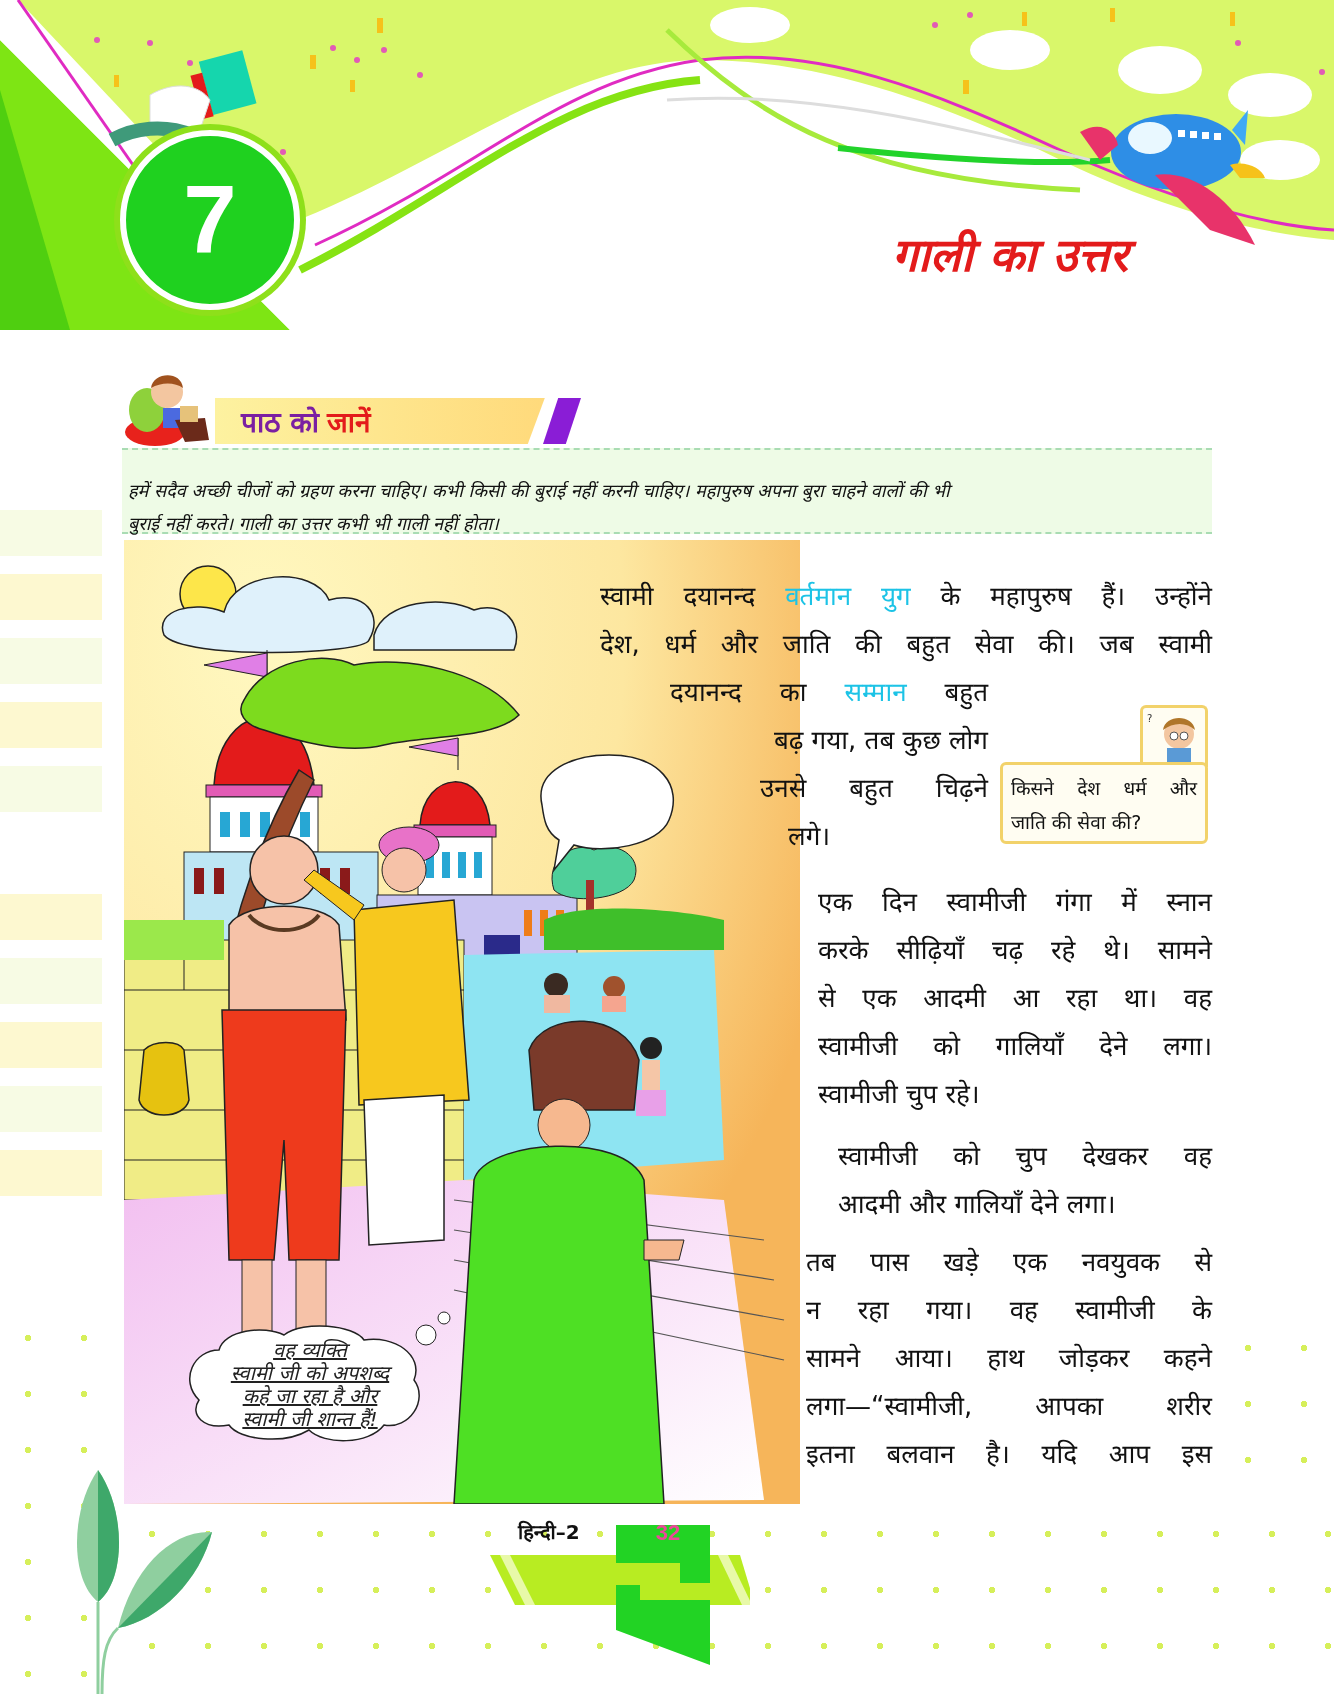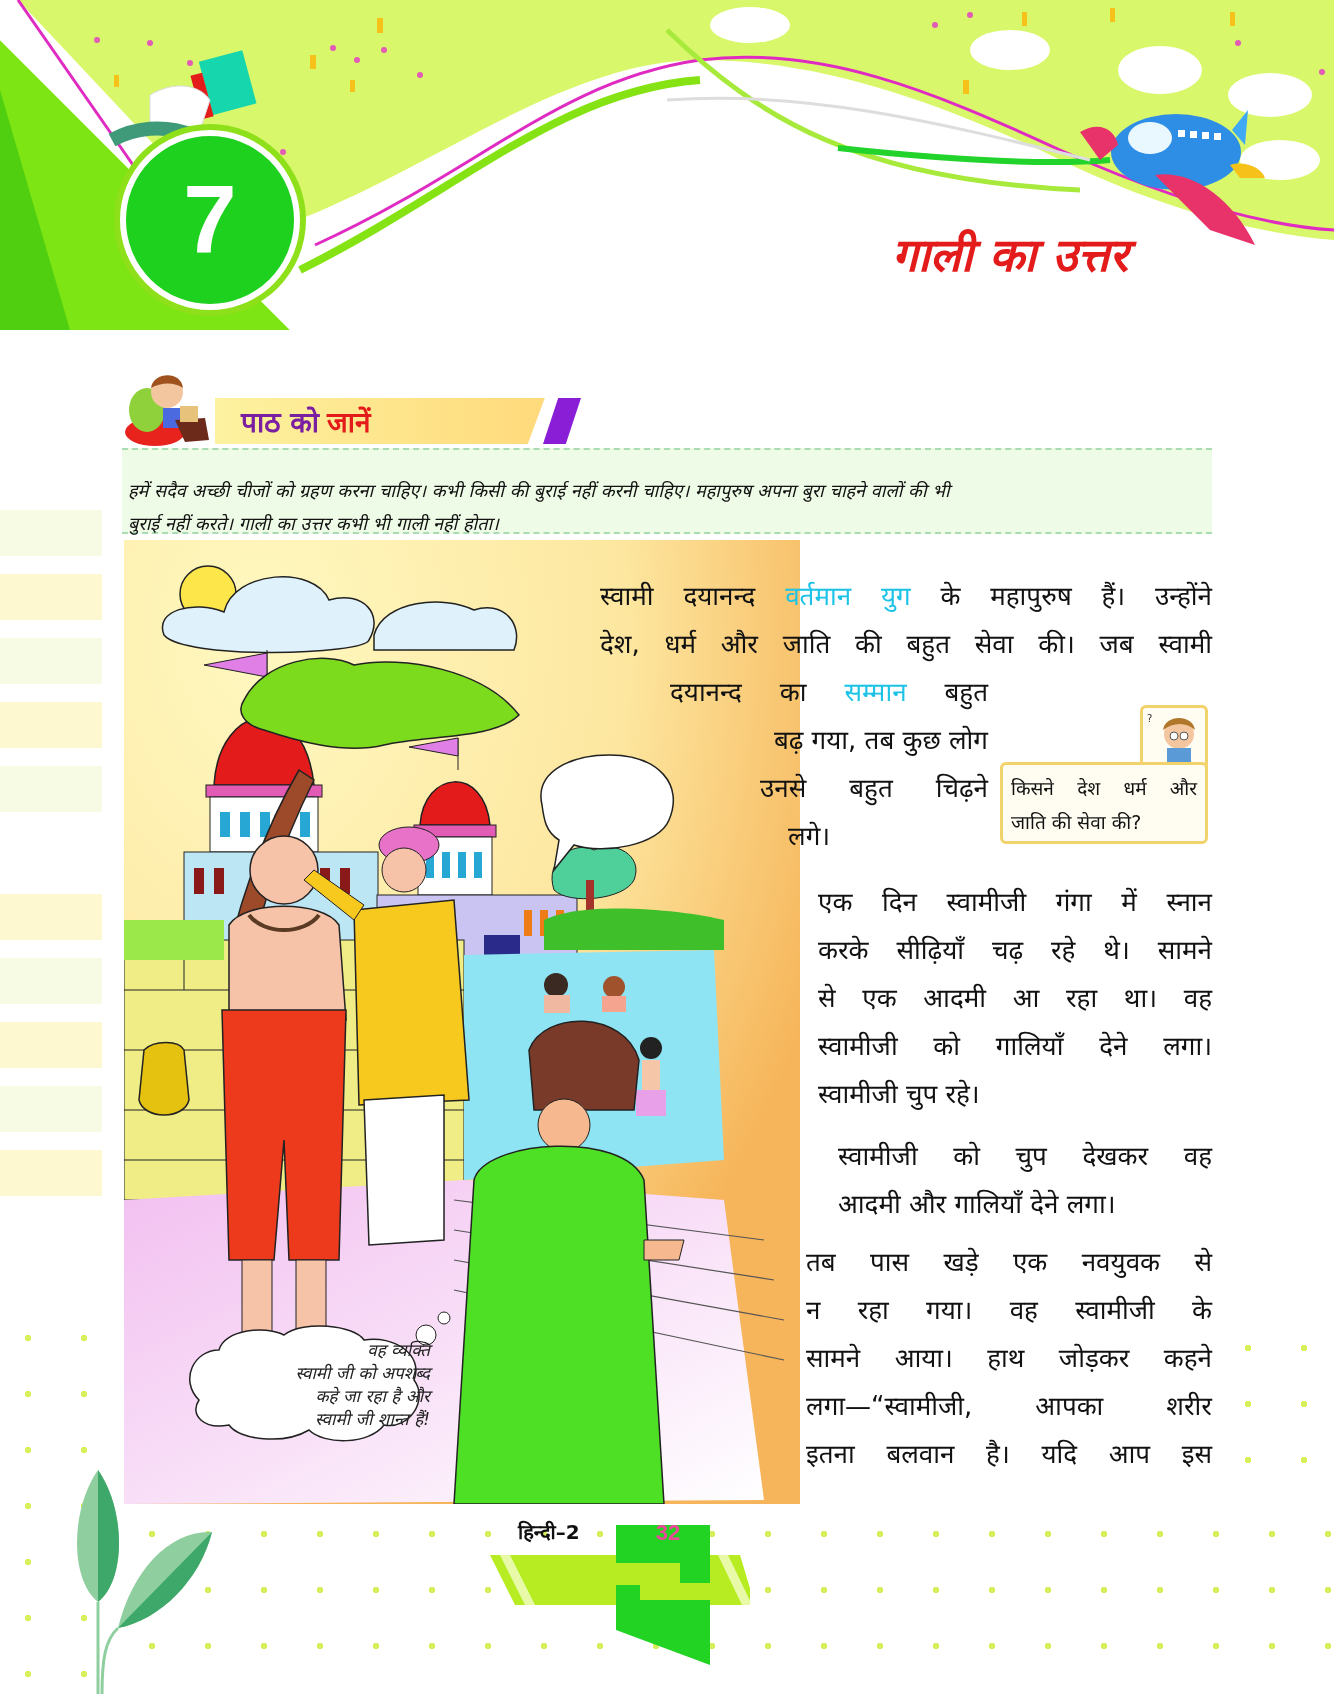--- a/index.html
+++ b/index.html
@@ -60,22 +60,22 @@
 
   
   .illustration { position: absolute; left: 124px; top: 540px; width: 676px; height: 964px; overflow: hidden; }
   .bubble-abuse {
     position: absolute; left: 418px; top: 228px; width: 126px; height: 86px;
     display: flex; flex-direction: column; align-items: center; justify-content: center;
     font-family: "DejaVu Sans", sans-serif; font-style: italic; font-size: 16px; line-height: 24px; color: #222;
   }
   .bubble-thought {
     position: absolute; left: 66px; top: 790px; width: 240px; height: 110px;
-    display: flex; flex-direction: column; align-items: flex-end; justify-content: center;
-    font-family: "DejaVu Sans", sans-serif; font-style: italic; font-size: 17px; line-height: 23px; color: #222;
+    display: flex; flex-direction: column; align-items: center; justify-content: center;
+    font-family: "DejaVu Sans", sans-serif; font-style: italic; font-size: 20px; line-height: 23px; color: #222; text-decoration: underline;
   }
 
   
   .story { position: absolute; font-family: "DejaVu Sans", sans-serif; font-size: 26px; line-height: 48px; color: #111; text-align: justify; text-align-last: justify; }
   .story .line { display: block; white-space: nowrap; text-align-last: justify; }
   .story .line.last { text-align-last: left; }
   .hl { color: #1cc3e6; }
 
   
   .qbox {

